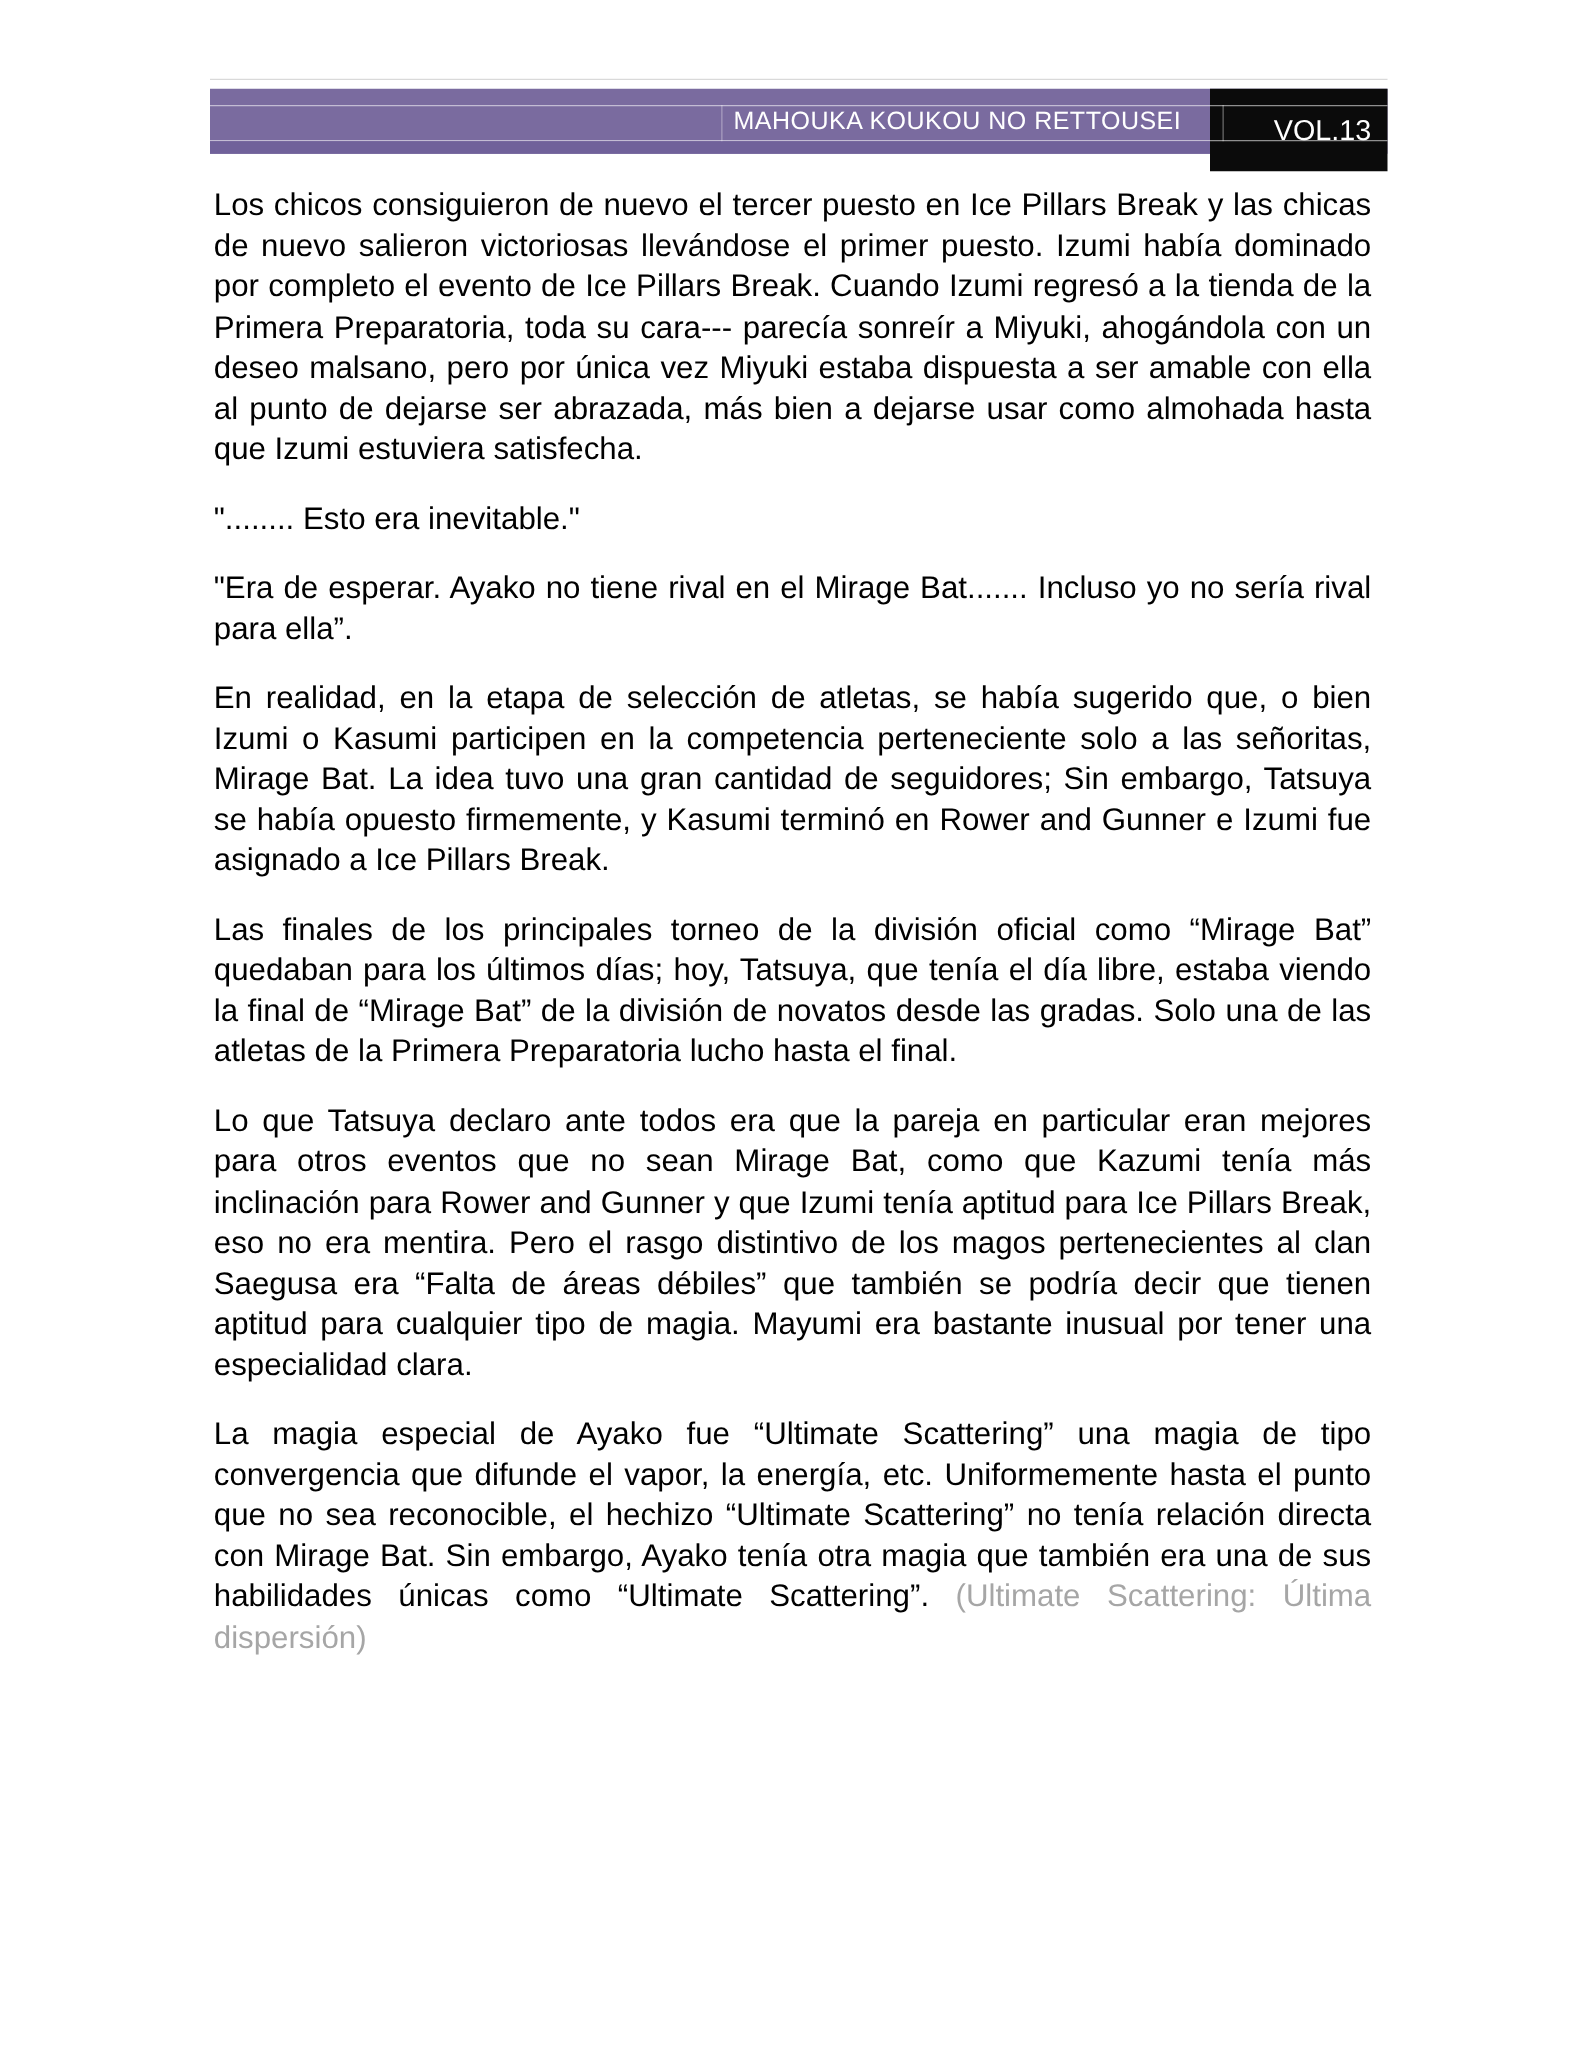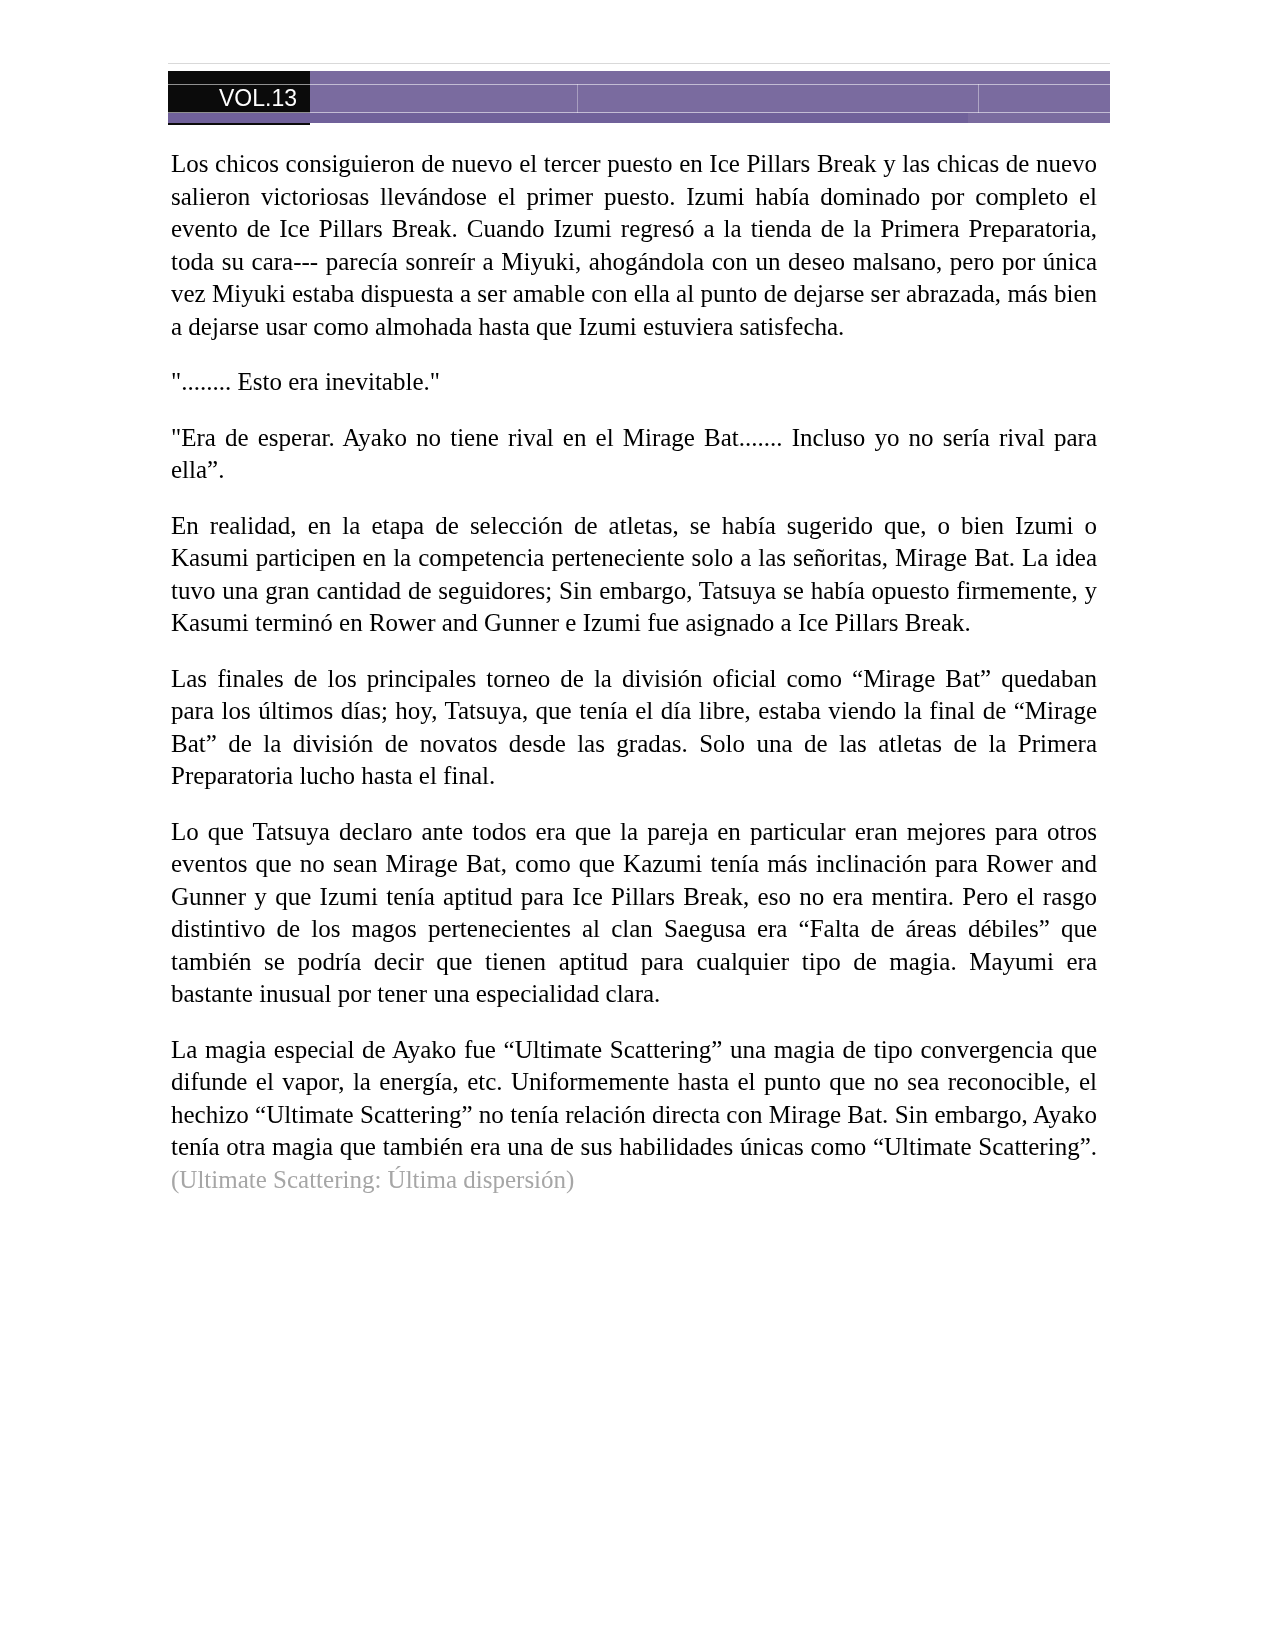--- a/index.html
+++ b/index.html
@@ -85,55 +85,55 @@
   }
   .volume-box {
     width: 129px;
     background: #0b0b0b;
     display: flex;
     align-items: center;
     justify-content: flex-end;
     padding-right: 13px;
     color: #ffffff;
     font-size: 23px;
-    height: 54px;
+    height: 66px;
     margin-top: 0;
     white-space: nowrap;
   }
   
   .content {
     position: absolute;
     left: 171px;
     top: 148px;
     width: 926px;
     color: #000000;
     font-size: 25px;
     line-height: 32.5px;
     text-align: justify;
   }
   .content p {
     margin: 0 0 23px 0;
     padding: 0;
-    font-family: Liberation Serif, serif;
   }
   .note-gray {
     color: #a6a6a6;
   }
 </style>
 </head>
 <body>
 
 <div class="page">
 
   <div class="top-rule"></div>
 
   <div class="header-bar">
     <div class="inner-frame"></div>
     <div class="bottom-strip"></div>
     <div class="v-line-a"></div>
+    <div class="title-cell">MAHOUKA KOUKOU NO RETTOUSEI</div>
     <div class="volume-box">VOL.13</div>
     <div class="v-line-b"></div>
   </div>
 
   <div class="content">
     <p>Los chicos consiguieron de nuevo el tercer puesto en Ice Pillars Break y las chicas de nuevo salieron victoriosas llevándose el primer puesto. Izumi había dominado por completo el evento de Ice Pillars Break. Cuando Izumi regresó a la tienda de la Primera Preparatoria, toda su cara--- parecía sonreír a Miyuki, ahogándola con un deseo malsano, pero por única vez Miyuki estaba dispuesta a ser amable con ella al punto de dejarse ser abrazada, más bien a dejarse usar como almohada hasta que Izumi estuviera satisfecha.</p>
     <p>"........ Esto era inevitable."</p>
     <p>"Era de esperar. Ayako no tiene rival en el Mirage Bat....... Incluso yo no sería rival para ella”.</p>
     <p>En realidad, en la etapa de selección de atletas, se había sugerido que, o bien Izumi o Kasumi participen en la competencia perteneciente solo a las señoritas, Mirage Bat. La idea tuvo una gran cantidad de seguidores; Sin embargo, Tatsuya se había opuesto firmemente, y Kasumi terminó en Rower and Gunner e Izumi fue asignado a Ice Pillars Break.</p>
     <p>Las finales de los principales torneo de la división oficial como “Mirage Bat” quedaban para los últimos días; hoy, Tatsuya, que tenía el día libre, estaba viendo la final de “Mirage Bat” de la división de novatos desde las gradas. Solo una de las atletas de la Primera Preparatoria lucho hasta el final.</p>

